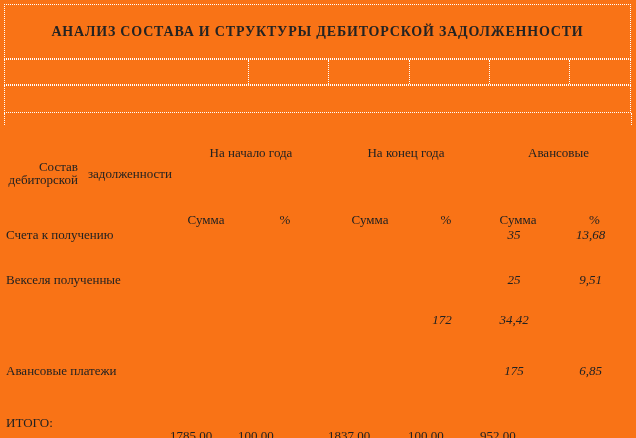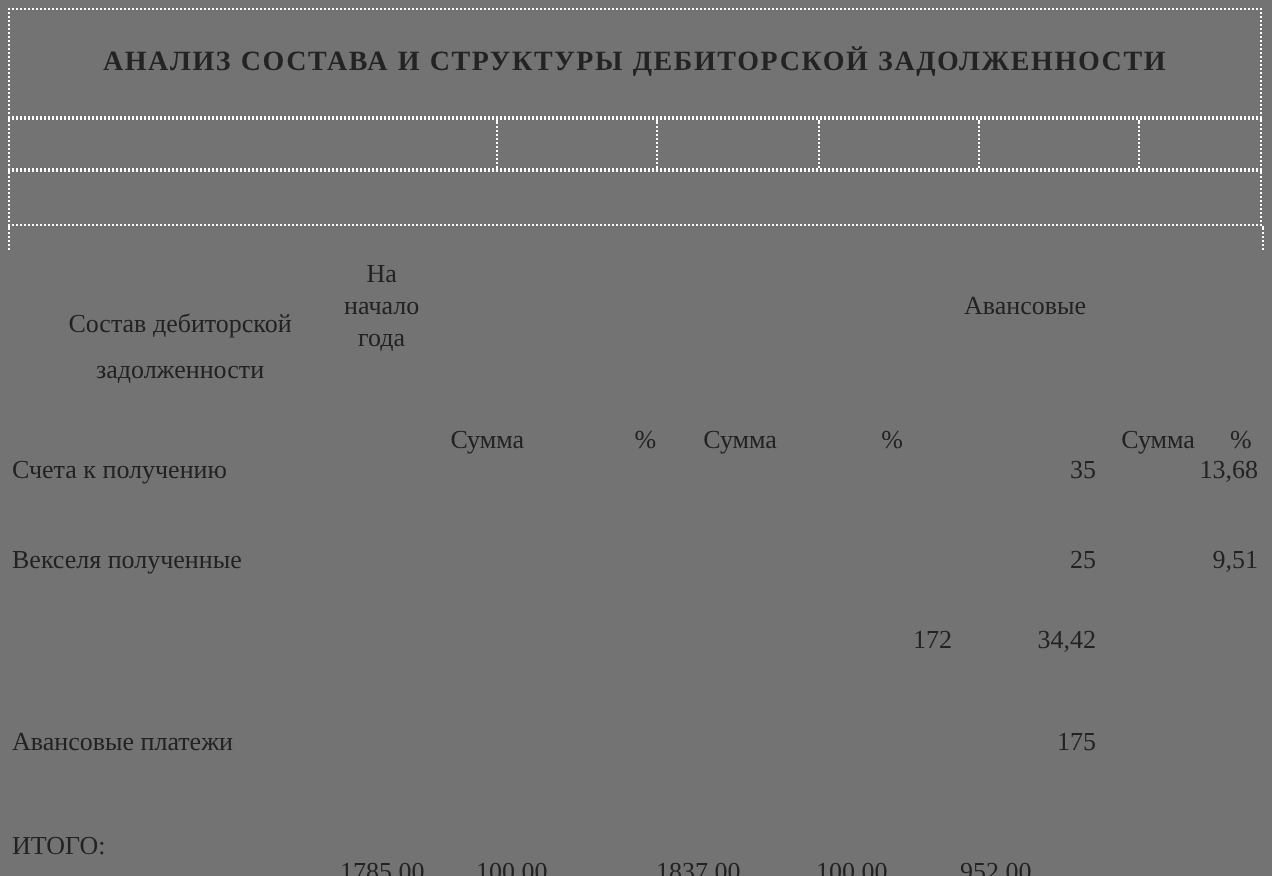--- a/index.html
+++ b/index.html
@@ -1,17 +1,17 @@
 <!DOCTYPE html>
 <html><head>
 <meta charset="utf-8">
 <style>
   html,body{margin:0;padding:0;background:#000;}
   .screen{
-    position:relative;width:636px;height:438px;background:#737373;overflow:hidden;
+    position:relative;width:636px;height:438px;background:#f97316;overflow:hidden;
     font-family:"Liberation Serif","DejaVu Serif",serif;color:#222222;
   }
   *{box-sizing:border-box;}
   
   .title-box{
     position:absolute;left:4px;top:4px;width:627px;height:55px;
     border:1px dotted #ffffff;display:flex;align-items:center;justify-content:center;
   }
   .doc-title{
     font-size:14px;font-weight:bold;letter-spacing:0.8px;color:#232323;
@@ -35,33 +35,33 @@
     position:absolute;left:6px;width:627px;
     display:grid;grid-template-columns:164px 68px 90px 80px 72px 72px 1fr;
     font-size:13px;color:#222222;align-items:center;
   }
   .thead-block{
     position:absolute;left:8px;top:140px;width:627px;height:66px;
     display:grid;grid-template-columns:164px 158px 152px 153px;
     font-size:13px;color:#222222;
   }
   .rowhead-cell{
-    display:flex;flex-direction:column;align-items:center;justify-content:center;
+    display:flex;flex-direction:row;align-items:center;justify-content:center;
     text-align:right;line-height:1.0;gap:10px;
   }
-  .grp{display:flex;height:100%;}
+  .grp{display:flex;flex-direction:column;height:100%;}
   .grp-label{height:26px;display:flex;align-items:center;justify-content:center;text-align:center;}
   .grp-subs{margin-top:auto;display:flex;height:22px;}
   .sub-cell{display:flex;align-items:center;justify-content:center;margin-top:36px;}
   .g1 .s1{width:68px;} .g1 .s2{width:90px;}
   .g2 .s1{width:80px;} .g2 .s2{width:72px;}
   .g3 .s1{width:72px;} .g3 .s2{flex:1;}
 
   .lbl{text-align:left;line-height:1.3;}
-  .num{text-align:right;padding-right:4px;}
+  .num{text-align:center;padding-right:4px;font-style:italic;}
   .ctr{text-align:left;margin-top:26px;}
 </style>
 </head>
 <body>
 
 <div class="screen">
 
   <div class="title-box">
     <div class="doc-title">АНАЛИЗ СОСТАВА И СТРУКТУРЫ ДЕБИТОРСКОЙ ЗАДОЛЖЕННОСТИ</div>
   </div>
@@ -85,20 +85,21 @@
       <div>задолженности</div>
     </div>
     <div class="grp g1">
       <div class="grp-label">На начало года</div>
       <div class="grp-subs">
         <div class="sub-cell s1">Сумма</div>
         <div class="sub-cell s2">%</div>
       </div>
     </div>
     <div class="grp g2">
+      <div class="grp-label">На конец года</div>
       <div class="grp-subs">
         <div class="sub-cell s1">Сумма</div>
         <div class="sub-cell s2">%</div>
       </div>
     </div>
     <div class="grp g3">
       <div class="grp-label">Авансовые</div>
       <div class="grp-subs">
         <div class="sub-cell s1">Сумма</div>
         <div class="sub-cell s2">%</div>
@@ -135,20 +136,21 @@
     <div class="num" style="align-self:start;padding-top:4px">34,42</div>
   </div>
 
   <div class="trow" style="top:360px;height:22px">
     <div class="lbl">Авансовые платежи</div>
     <div class="num"></div>
     <div class="num"></div>
     <div class="num"></div>
     <div class="num"></div>
     <div class="num">175</div>
+    <div class="num">6,85</div>
   </div>
 
   <div class="trow" style="top:402px;height:22px">
     <div class="lbl">ИТОГО:</div>
     <div class="ctr">1785,00</div>
     <div class="ctr">100,00</div>
     <div class="ctr">1837,00</div>
     <div class="ctr">100,00</div>
     <div class="ctr">952,00</div>
     <div class="ctr"></div>

